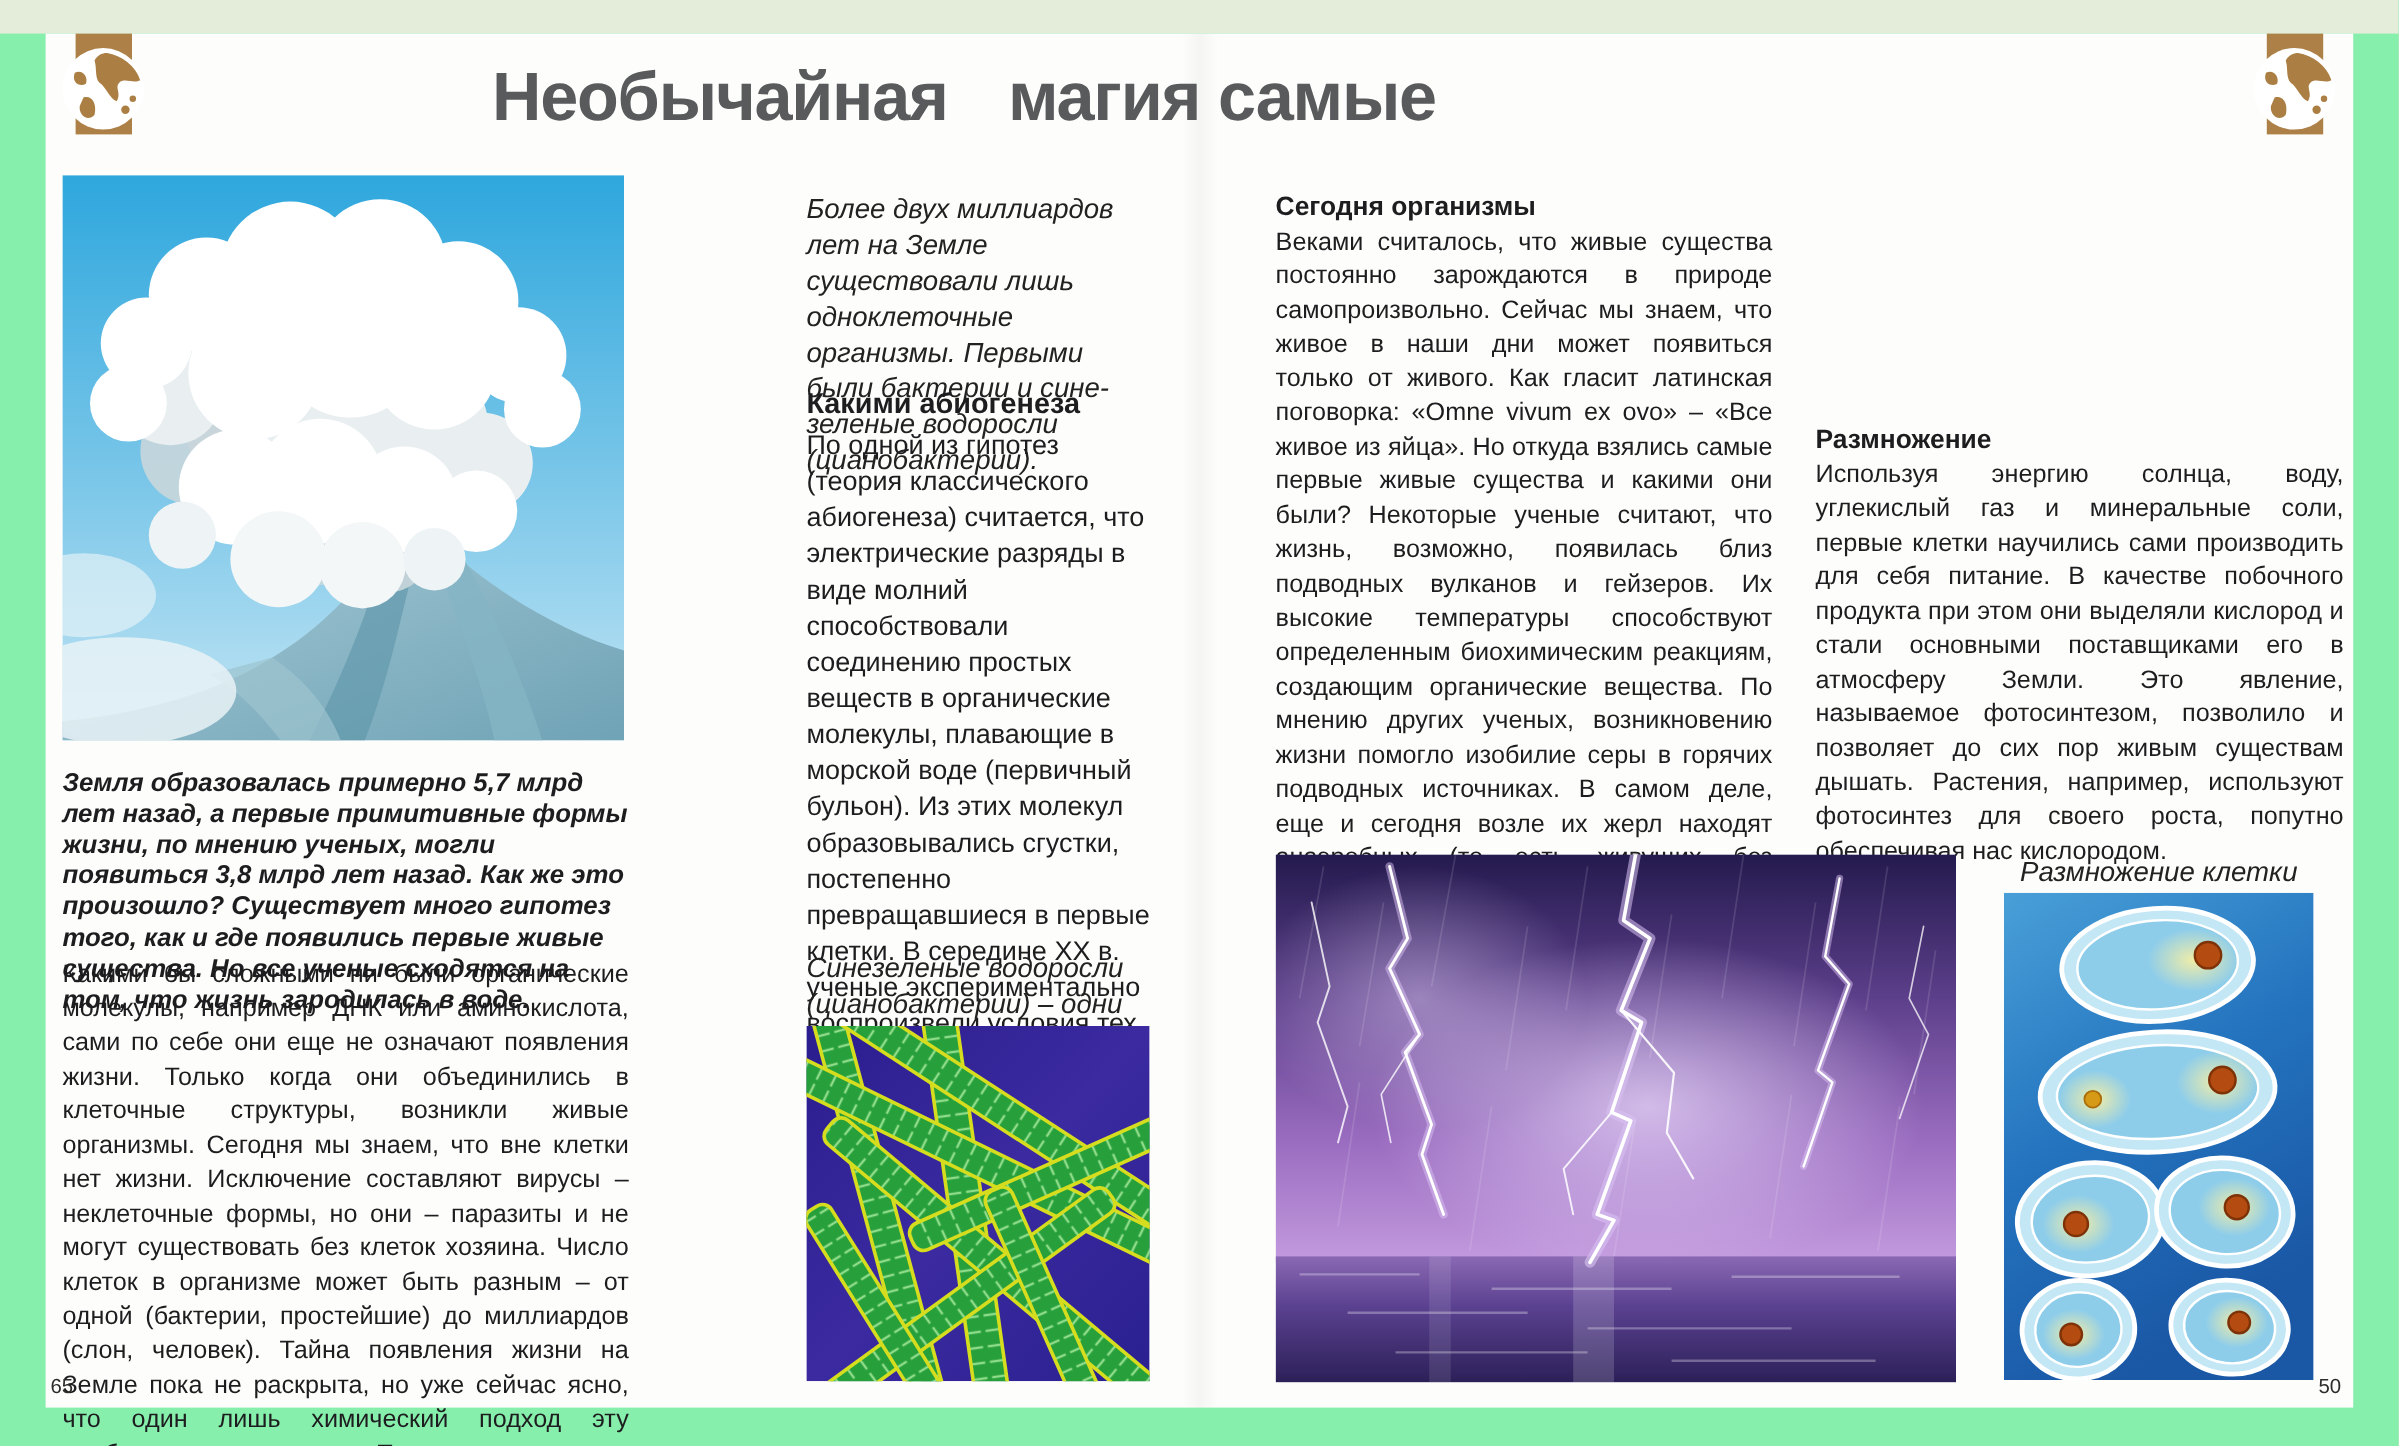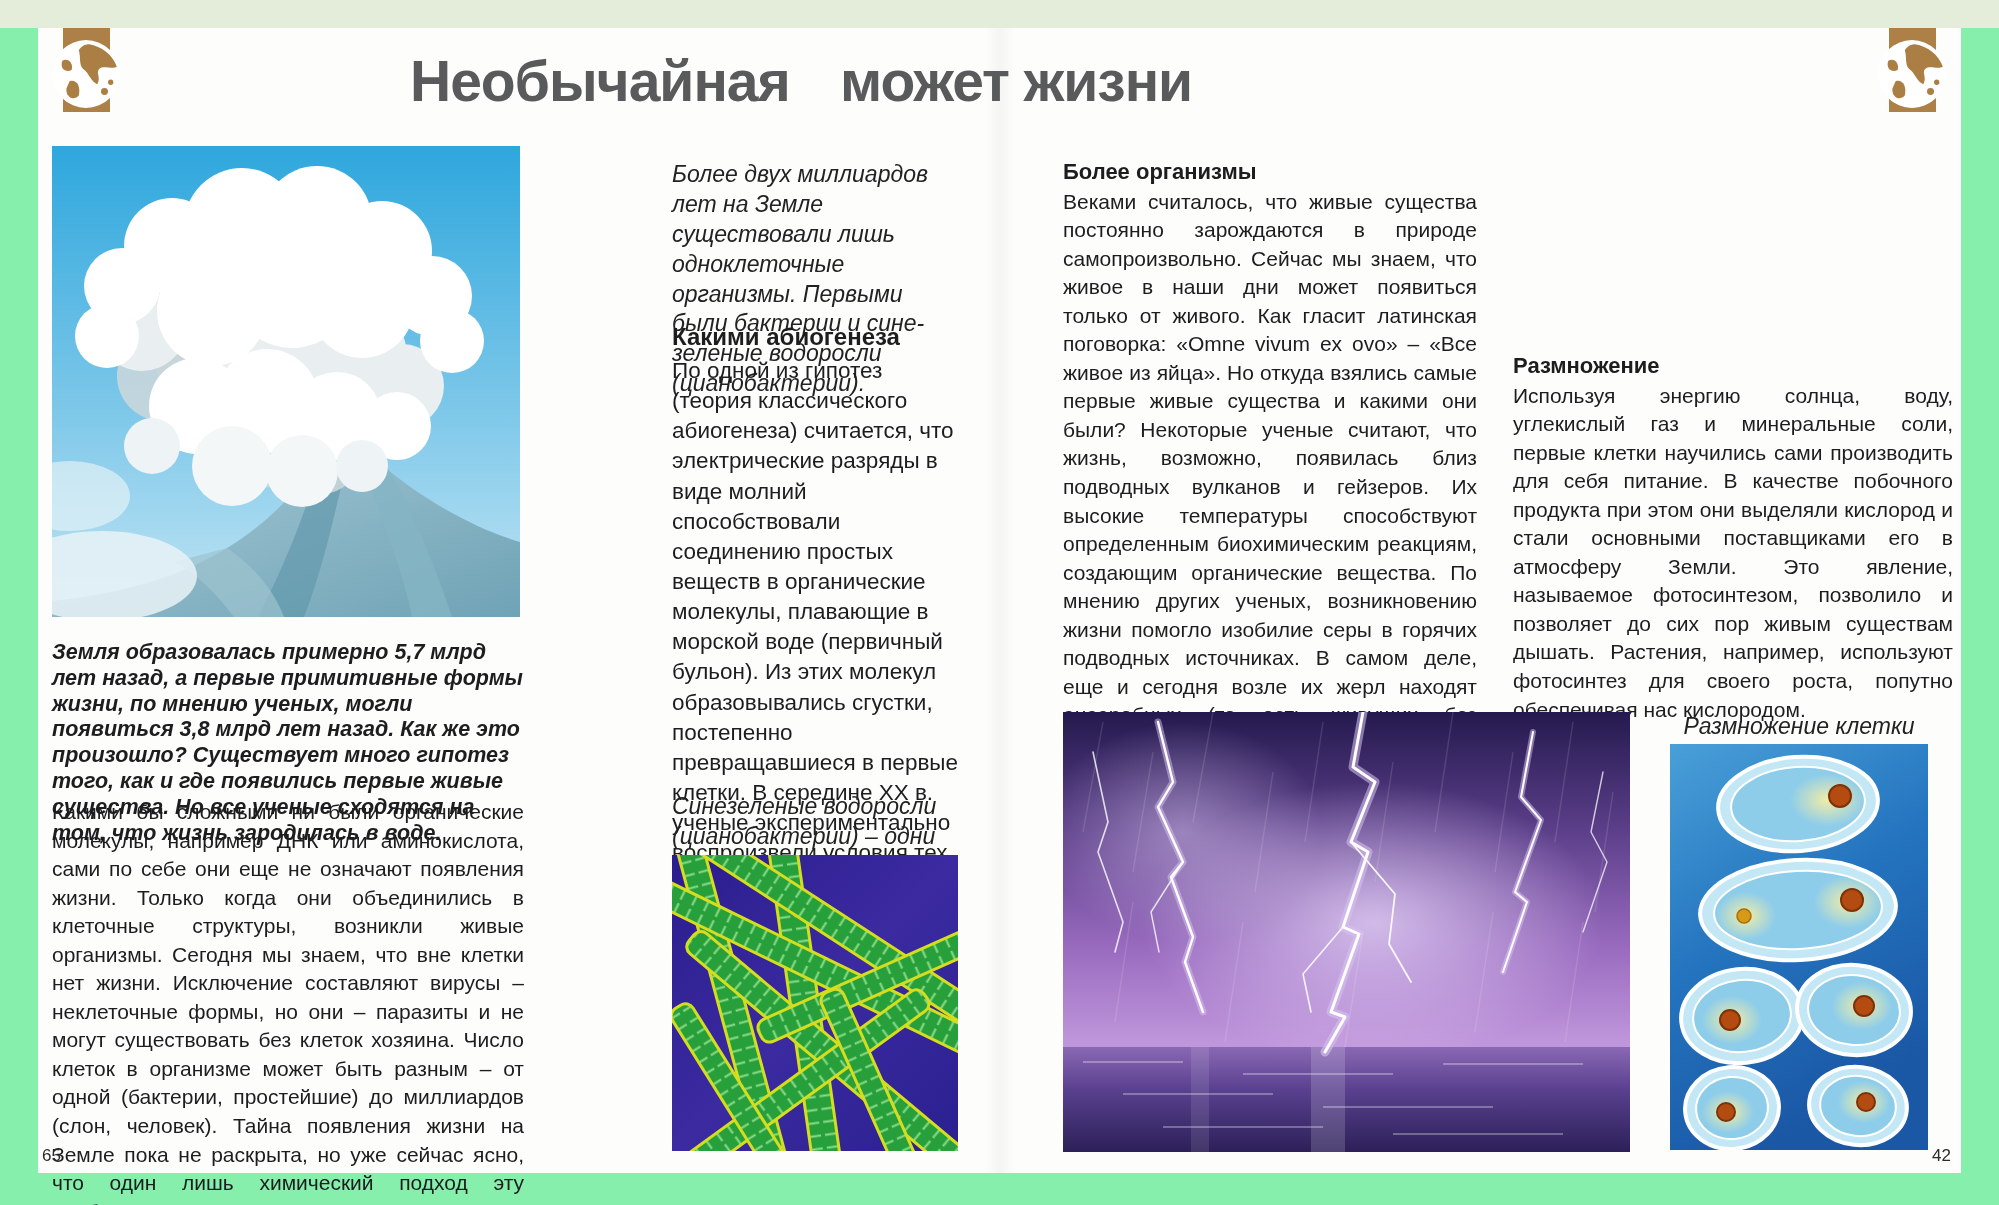--- a/index.html
+++ b/index.html
@@ -51,21 +51,21 @@
       <circle cx="35" cy="35" r="33" fill="#ffffff"></circle>
       <path d="M38,6 C50,8 61,16 65,28 C60,31 52,26 48,30 C44,34 50,38 46,45 C40,43 38,34 32,30 C28,26 30,18 28,12 C30,8 34,6 38,6 Z" fill="#ab7f44"></path>
       <path d="M12,22 C18,19 23,25 21,31 C16,34 9,30 12,22 Z" fill="#ab7f44"></path>
       <path d="M19,42 C26,40 30,47 28,56 C23,62 15,57 16,49 Z" fill="#ab7f44"></path>
       <circle cx="53" cy="52" r="3.4" fill="#ab7f44"></circle>
       <circle cx="59" cy="43" r="2.6" fill="#ab7f44"></circle>
     </svg>
   </div>
 
   <div class="title p1">Необычайная</div>
-  <div class="title p2">может жизни</div>
+  <div class="title p2">магия самые</div>
 
   <figure class="abs" style="left:52px;top:146px;width:468px;height:471px;">
     <svg viewBox="0 0 468 471" preserveAspectRatio="none">
       <defs>
         <linearGradient id="sky" x1="0" y1="0" x2="0" y2="1">
           <stop offset="0" stop-color="#2ea7dd"></stop>
             <stop offset=".55" stop-color="#7cc7e9"></stop>
             <stop offset="1" stop-color="#c2e5f4"></stop>
         </linearGradient>
         <linearGradient id="mtn" x1="0" y1="0" x2="1" y2="1">
@@ -171,21 +171,21 @@
         <g transform="translate(210,255) rotate(66)">
             <rect x="-130" y="-12" width="260" height="24" rx="9" fill="url(#rung)"></rect>
           </g>
       </g>
     </svg>
   </figure>
 
   <div class="pagenum" style="left:42px;top:1146px;">65</div>
 
   <div class="abs" style="left:1063px;top:158px;width:414px;">
-    <h3 class="sec">Более организмы</h3>
+    <h3 class="sec">Сегодня организмы</h3>
     <div class="body-text">Веками считалось, что живые существа постоянно зарождаются в природе самопроизвольно. Сейчас мы знаем, что живое в наши дни может появиться только от живого. Как гласит латинская поговорка: «Omne vivum ex ovo» – «Все живое из яйца». Но откуда взялись самые первые живые существа и какими они были? Некоторые ученые считают, что жизнь, возможно, появилась близ подводных вулканов и гейзеров. Их высокие температуры способствуют определенным биохимическим реакциям, создающим органические вещества. По мнению других ученых, возникновению жизни помогло изобилие серы в горячих подводных источниках. В самом деле, еще и сегодня возле их жерл находят анаэробных (то есть живущих без кислорода) бактерий. Очевидно одно: поскольку кислорода в атмосфере тогда еще не было</div>
   </div>
 
   <div class="abs" style="left:1513px;top:352px;width:440px;">
     <h3 class="sec">Размножение</h3>
     <div class="body-text">Используя энергию солнца, воду, углекислый газ и минеральные соли, первые клетки научились сами производить для себя питание. В качестве побочного продукта при этом они выделяли кислород и стали основными поставщиками его в атмосферу Земли. Это явление, называемое фотосинтезом, позволило и позволяет до сих пор живым существам дышать. Растения, например, используют фотосинтез для своего роста, попутно обеспечивая нас кислородом.</div>
   </div>
 
   <figure class="abs" style="left:1063px;top:712px;width:567px;height:440px;">
     <svg viewBox="0 0 567 440" preserveAspectRatio="none">
@@ -306,14 +306,14 @@
         <ellipse cx="62" cy="364" rx="36" ry="31" transform="rotate(-5 62 364)" fill="#8ecdea" stroke="#ffffff" stroke-width="2"></ellipse>
         <ellipse cx="188" cy="362" rx="38" ry="30" transform="rotate(6 188 362)" fill="#8ecdea" stroke="#ffffff" stroke-width="2"></ellipse>
         <ellipse cx="58" cy="368" rx="26" ry="21" fill="url(#ygl)"></ellipse>
         <ellipse cx="194" cy="358" rx="26" ry="21" fill="url(#ygl)"></ellipse>
         <circle cx="56" cy="368" r="9" fill="#b44b10" stroke="#7d3208" stroke-width="2"></circle>
         <circle cx="196" cy="358" r="9" fill="#b44b10" stroke="#7d3208" stroke-width="2"></circle>
       </g>
     </svg>
   </figure>
 
-  <div class="pagenum" style="left:1932px;top:1146px;">42</div>
+  <div class="pagenum" style="left:1932px;top:1146px;">50</div>
 </div>
 
 </body></html>

